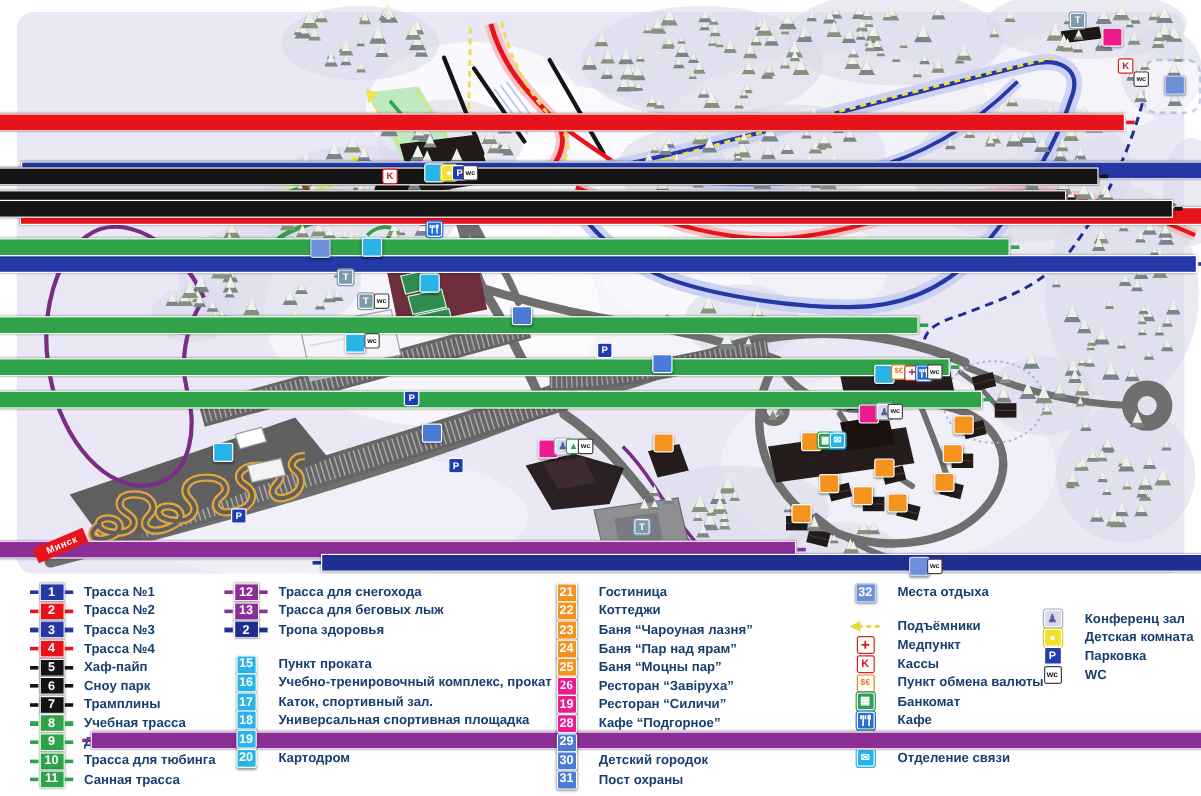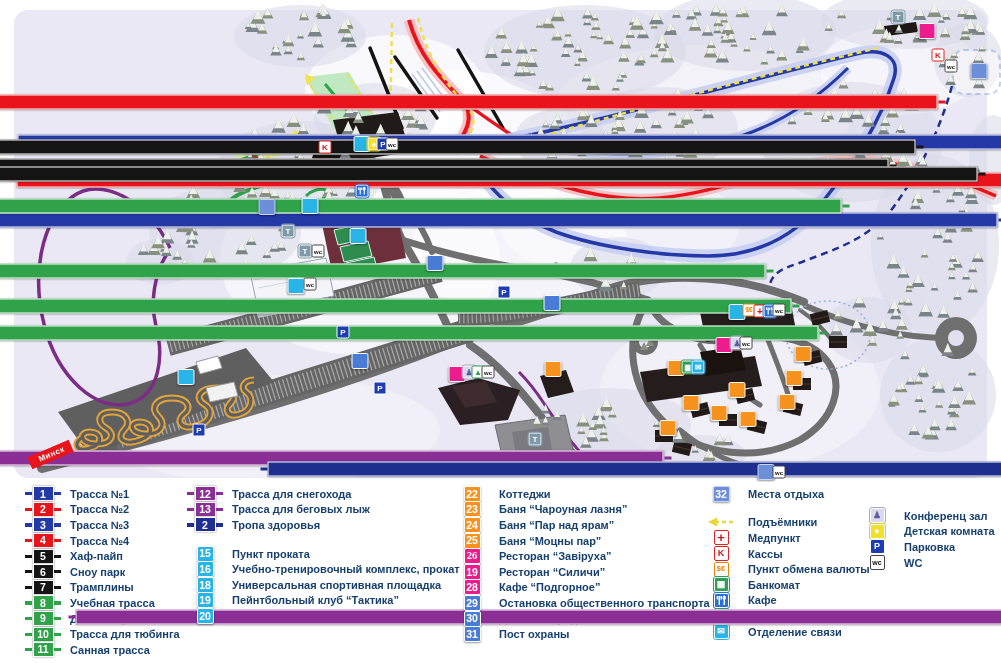--- a/index.html
+++ b/index.html
@@ -1479,20 +1479,28 @@
           <span class="lbadge" style="width: 30px;">
             <span class="mk sqmark" style="position: relative; transform: none; background: rgb(41, 180, 232);">
               <span>16</span>
             </span>
           </span>
           <span class="ltext">Учебно-тренировочный комплекс, прокат</span>
         </div>
         <div class="lrow lr">
           <span class="lbadge" style="width: 30px;">
             <span class="mk sqmark" style="position: relative; transform: none; background: rgb(41, 180, 232);">
+              <span>17</span>
+            </span>
+          </span>
+          <span class="ltext">Каток, спортивный зал.</span>
+        </div>
+        <div class="lrow lr">
+          <span class="lbadge" style="width: 30px;">
+            <span class="mk sqmark" style="position: relative; transform: none; background: rgb(41, 180, 232);">
               <span>18</span>
             </span>
           </span>
           <span class="ltext">Универсальная спортивная площадка</span>
         </div>
         <div class="lrow lr">
           <span class="lbadge" style="width: 30px;">
             <span class="mk sqmark" style="position: relative; transform: none; background: rgb(41, 180, 232);">
               <span>19</span>
             </span>
@@ -1502,20 +1510,28 @@
         <div class="lrow lr">
           <span class="lbadge" style="width: 30px;">
             <span class="mk sqmark" style="position: relative; transform: none; background: rgb(41, 180, 232);">
               <span>20</span>
             </span>
           </span>
           <span class="ltext">Картодром</span>
         </div>
       </div>
     <div class="lcol" id="lc3" style="left:457px">
+        <div class="lrow lr">
+          <span class="lbadge" style="width: 30px;">
+            <span class="mk sqmark" style="position: relative; transform: none; background: rgb(246, 146, 30);">
+              <span>21</span>
+            </span>
+          </span>
+          <span class="ltext">Гостиница</span>
+        </div>
         <div class="lrow lr">
           <span class="lbadge" style="width: 30px;">
             <span class="mk sqmark" style="position: relative; transform: none; background: rgb(246, 146, 30); justify-content: center;">
               <span>22</span>
             </span>
           </span>
           <span class="ltext">Коттеджи</span>
         </div>
         <div class="lrow lr">
           <span class="lbadge" style="width: 30px;">

